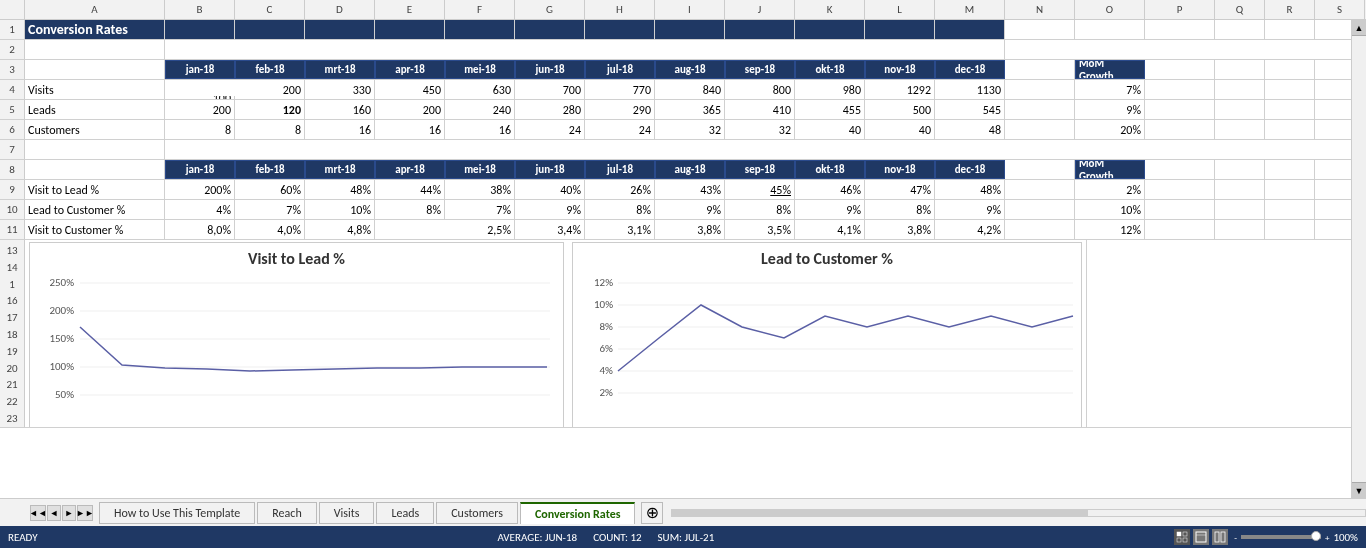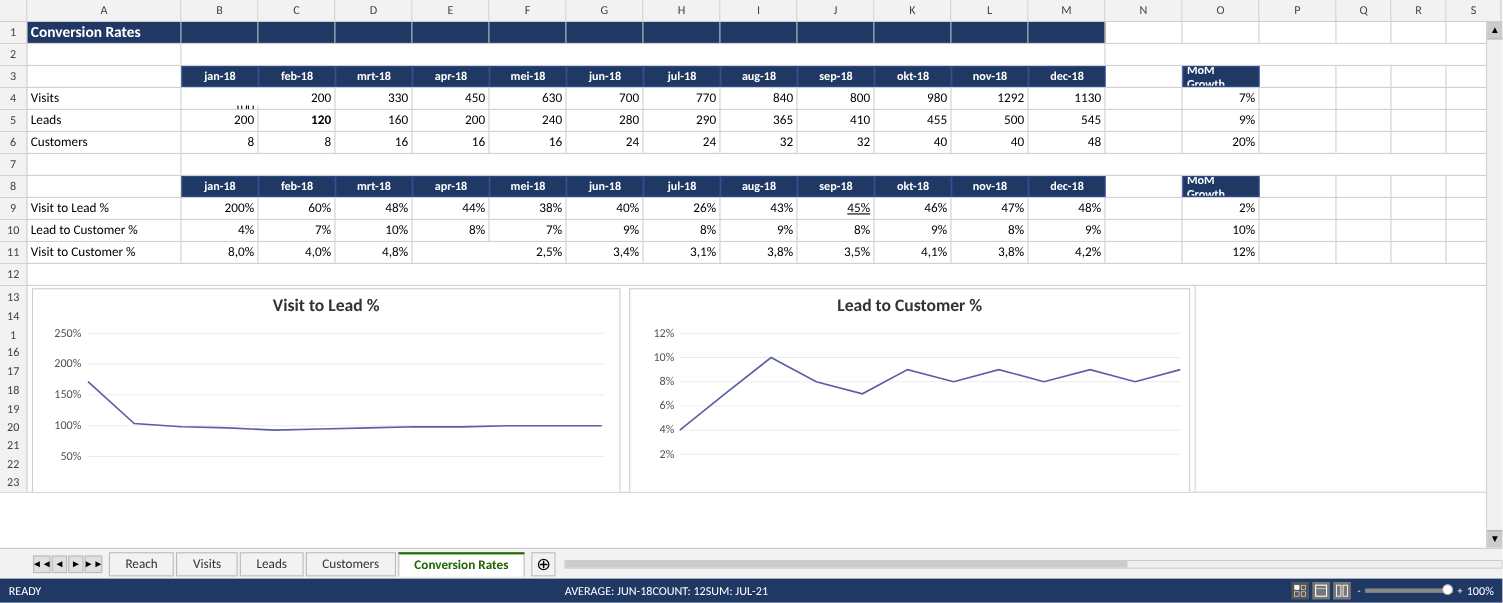--- a/index.html
+++ b/index.html
@@ -305,24 +305,20 @@
         <div class="cell col-L right" style="width:70px;">3,8%</div>
         <div class="cell col-M right" style="width:70px;">4,2%</div>
         <div class="cell col-N" style="width:70px;"></div>
         <div class="cell col-O right" style="width:70px;">12%</div>
         <div class="cell col-P" style="width:70px;"></div>
         <div class="cell col-Q" style="width:50px;"></div>
         <div class="cell col-R" style="width:50px;"></div>
         <div class="cell col-S" style="width:50px; border-right:none;"></div>
       </div>
 
-      <div class="sheet-row">
-        <div class="row-num">12</div>
-        <div class="cell" style="flex:1; border-right:none;"></div>
-      </div>
 
       <div class="sheet-row" style="height: 188px; border-bottom: 1px solid #d0d0d0; overflow:hidden;">
         <div class="row-num" style="width:25px; background:#f2f2f2; border-right:1px solid #ccc; font-size:11px; color:#444; display:flex; flex-direction:column; align-items:center; padding-top:2px; gap:0; justify-content:flex-start; flex-shrink:0;">
           <span style="height:17px; display:flex; align-items:center;">13</span>
           <span style="height:17px; display:flex; align-items:center;">14</span>
           <span style="height:17px; display:flex; align-items:center;">1</span>
           <span style="height:17px; display:flex; align-items:center;">16</span>
           <span style="height:17px; display:flex; align-items:center;">17</span>
           <span style="height:17px; display:flex; align-items:center;">18</span>
           <span style="height:17px; display:flex; align-items:center;">19</span>
@@ -387,39 +383,40 @@
   </div>
 
   <div class="tab-bar">
 
     <div style="display:flex; align-items:center; gap:1px; margin-right:6px;">
       <div style="width:16px; height:16px; background:#e0e0e0; border:1px solid #bbb; display:flex; align-items:center; justify-content:center; font-size:9px; cursor:pointer;">◄◄</div>
       <div style="width:14px; height:16px; background:#e0e0e0; border:1px solid #bbb; display:flex; align-items:center; justify-content:center; font-size:9px; cursor:pointer;">◄</div>
       <div style="width:14px; height:16px; background:#e0e0e0; border:1px solid #bbb; display:flex; align-items:center; justify-content:center; font-size:9px; cursor:pointer;">►</div>
       <div style="width:16px; height:16px; background:#e0e0e0; border:1px solid #bbb; display:flex; align-items:center; justify-content:center; font-size:9px; cursor:pointer;">►►</div>
     </div>
+    <div class="tab">How to Use This Template</div>
     <div class="tab">Reach</div>
     <div class="tab">Visits</div>
     <div class="tab">Leads</div>
     <div class="tab">Customers</div>
     <div class="tab active">Conversion Rates</div>
     <div style="width:22px; height:22px; border:1px solid #bbb; background:#f2f2f2; display:flex; align-items:center; justify-content:center; font-size:16px; cursor:pointer; margin-left:4px;">⊕</div>
 
     <div style="flex:1; display:flex; align-items:center; margin-left:8px;">
       <div style="height:8px; flex:1; background:#f0f0f0; border:1px solid #ccc; position:relative;">
         <div style="position:absolute; left:0; top:0; width:60%; height:100%; background:#ccc;"></div>
       </div>
     </div>
   </div>
 
   <div class="status-bar">
     <div style="display:flex; align-items:center; gap:10px;">
       <span>READY</span>
     </div>
-    <div style="display:flex; align-items:center; ">
+    <div style="display:flex; align-items:center; gap:16px;">
       <span>AVERAGE: JUN-18</span>
       <span>COUNT: 12</span>
       <span>SUM: JUL-21</span>
     </div>
     <div style="display:flex; align-items:center; gap:6px;">
 
       <div style="display:flex; gap:3px;">
         <div style="width:16px; height:16px; background:#555; display:flex; align-items:center; justify-content:center;">
           <svg width="12" height="12" viewBox="0 0 12 12">
               <rect x="1" y="1" width="4" height="4" fill="white" stroke="white" stroke-width="0.5"></rect>

